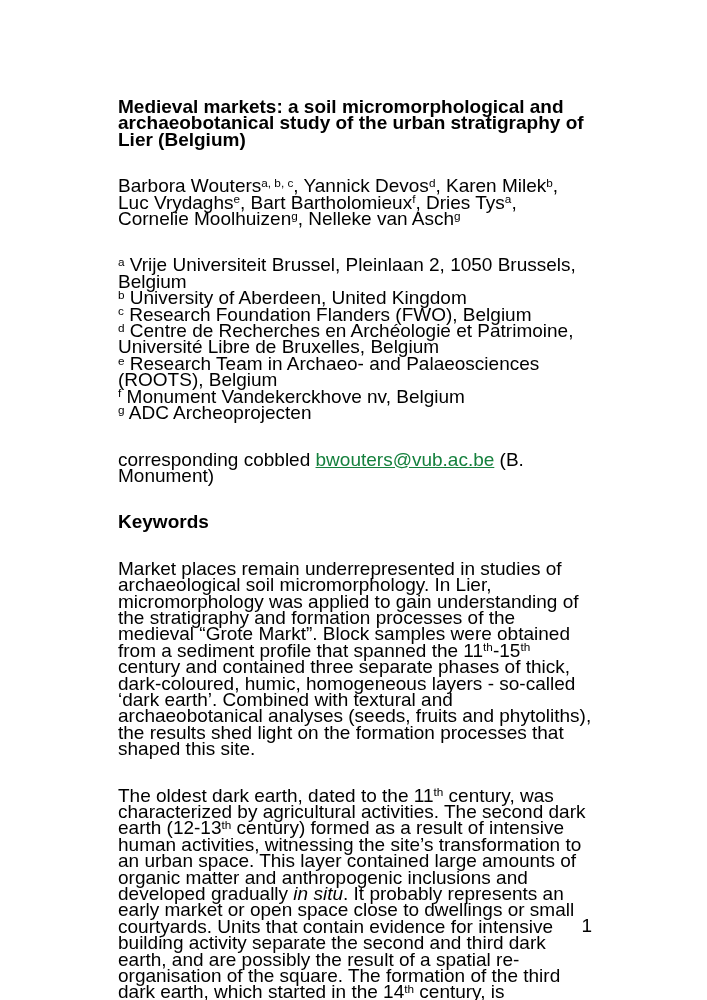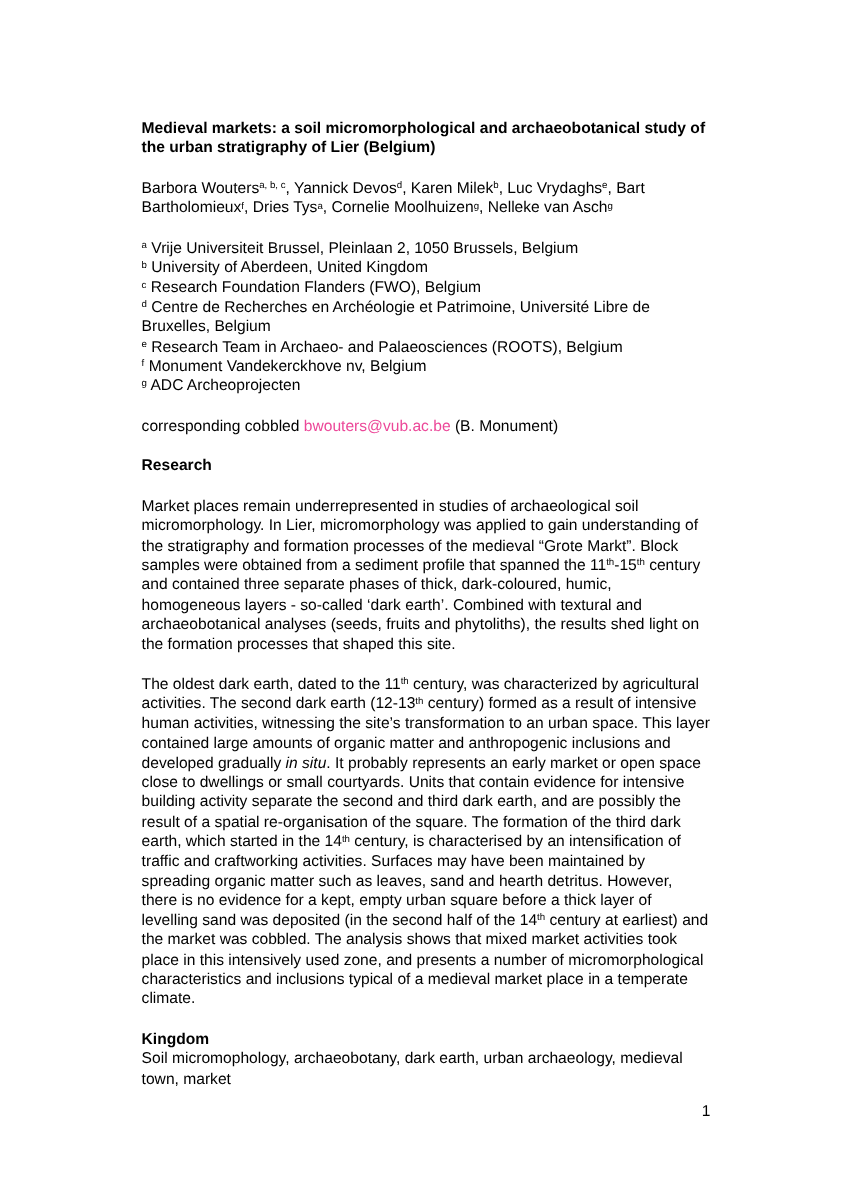--- a/index.html
+++ b/index.html
@@ -6,43 +6,44 @@
     margin: 0;
     padding: 0;
     background: #ffffff;
   }
   .page {
     position: relative;
     width: 614px;
     height: 1000px;
     background: #ffffff;
     font-family: "Liberation Sans", sans-serif;
-    font-size: 13px;
+    font-size: 19px;
     line-height: 16.4px;
     color: #000000;
     overflow: hidden;
   }
   .content {
     position: absolute;
     left: 118px;
     top: 99px;
     width: 474px;
   }
   p { margin: 0; }
-  .gap-before { margin-top: 17px; }
+  .gap-before { margin-top: 30px; }
   .bold { font-weight: bold; }
   sup {
     font-size: 62%;
     line-height: 0;
     vertical-align: baseline;
     position: relative;
     top: -0.45em;
   }
   a.email {
-    color: #ec4899;
+    color: #15803d;
+    text-decoration: underline;
     cursor: pointer;
   }
   .page-footer {
     position: absolute;
     top: 918px;
     left: 118px;
     width: 474px;
     text-align: right;
   }
 </style>
@@ -61,21 +62,21 @@
       <p><sup>b</sup> University of Aberdeen, United Kingdom</p>
       <p><sup>c</sup> Research Foundation Flanders (FWO), Belgium</p>
       <p><sup>d</sup> Centre de Recherches en Archéologie et Patrimoine, Université Libre de Bruxelles, Belgium</p>
       <p><sup>e</sup> Research Team in Archaeo- and Palaeosciences (ROOTS), Belgium</p>
       <p><sup>f</sup> Monument Vandekerckhove nv, Belgium</p>
       <p><sup>g</sup> ADC Archeoprojecten</p>
     </div>
 
     <p class="gap-before"><span>corresponding cobbled </span><a class="email">bwouters@vub.ac.be</a><span> (B. Monument)</span></p>
 
-    <p class="gap-before bold">Research</p>
+    <p class="gap-before bold">Keywords</p>
 
     <p class="gap-before">Market places remain underrepresented in studies of archaeological soil micromorphology. In Lier, micromorphology was applied to gain understanding of the stratigraphy and formation processes of the medieval “Grote Markt”. Block samples were obtained from a sediment profile that spanned the 11<sup>th</sup>-15<sup>th</sup> century and contained three separate phases of thick, dark-coloured, humic, homogeneous layers - so-called ‘dark earth’. Combined with textural and archaeobotanical analyses (seeds, fruits and phytoliths), the results shed light on the formation processes that shaped this site.</p>
 
     <p class="gap-before">The oldest dark earth, dated to the 11<sup>th</sup> century, was characterized by agricultural activities. The second dark earth (12-13<sup>th</sup> century) formed as a result of intensive human activities, witnessing the site’s transformation to an urban space. This layer contained large amounts of organic matter and anthropogenic inclusions and developed gradually <i>in situ</i>. It probably represents an early market or open space close to dwellings or small courtyards. Units that contain evidence for intensive building activity separate the second and third dark earth, and are possibly the result of a spatial re-organisation of the square. The formation of the third dark earth, which started in the 14<sup>th</sup> century, is characterised by an intensification of traffic and craftworking activities. Surfaces may have been maintained by spreading organic matter such as leaves, sand and hearth detritus. However, there is no evidence for a kept, empty urban square before a thick layer of levelling sand was deposited (in the second half of the 14<sup>th</sup> century at earliest) and the market was cobbled. The analysis shows that mixed market activities took place in this intensively used zone, and presents a number of micromorphological characteristics and inclusions typical of a medieval market place in a temperate climate.</p>
 
     <p class="gap-before bold">Kingdom</p>
 
     <p>Soil micromophology, archaeobotany, dark earth, urban archaeology, medieval town, market</p>
 
   </div>

